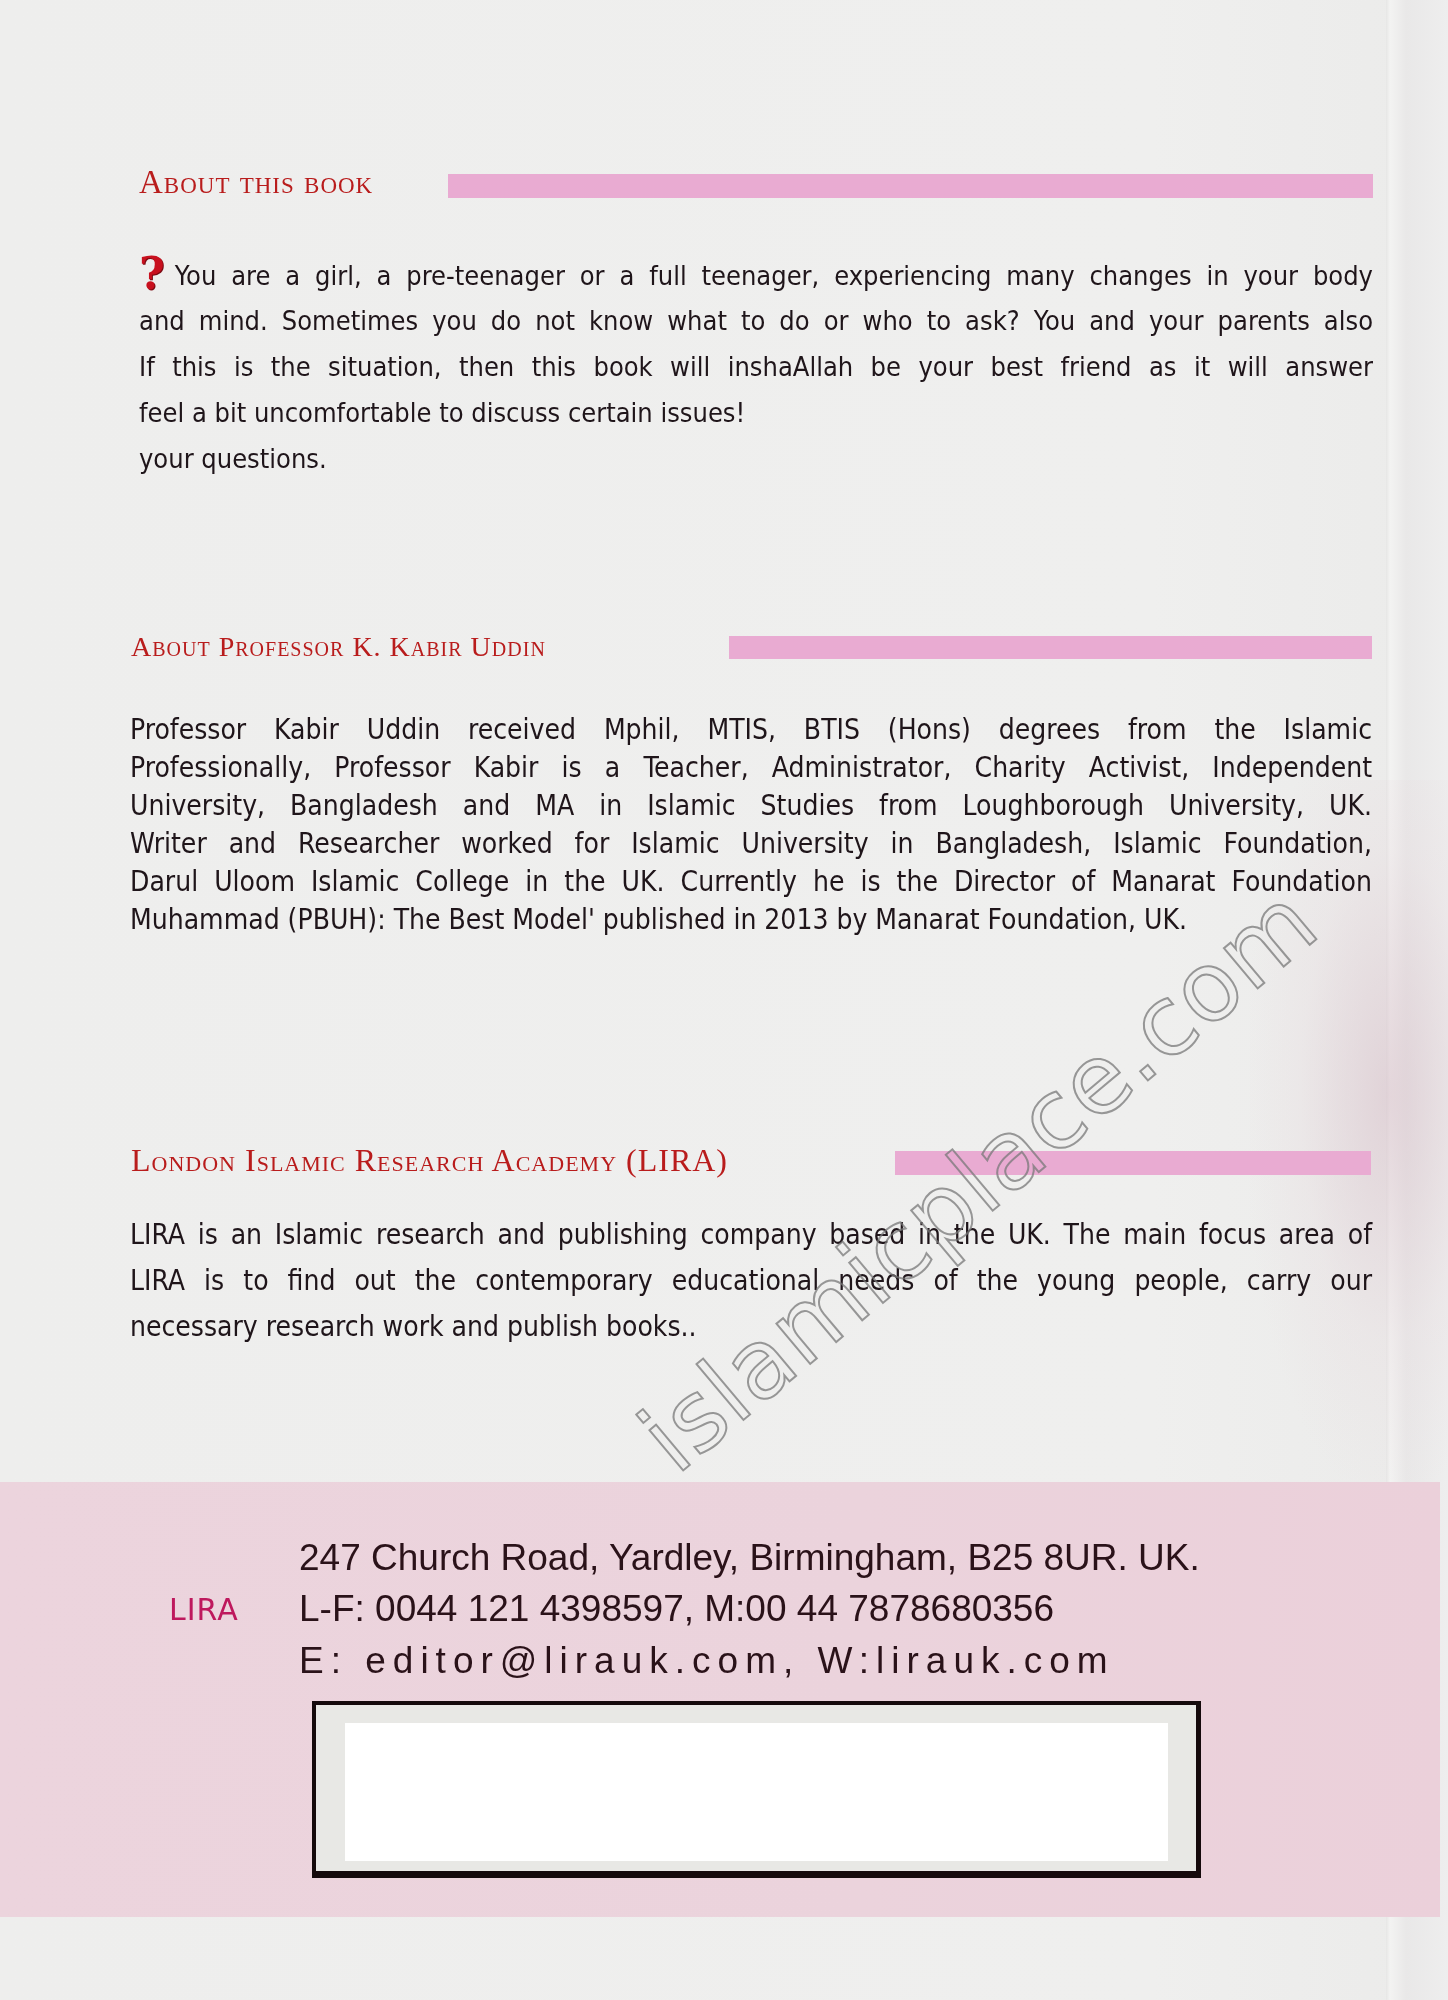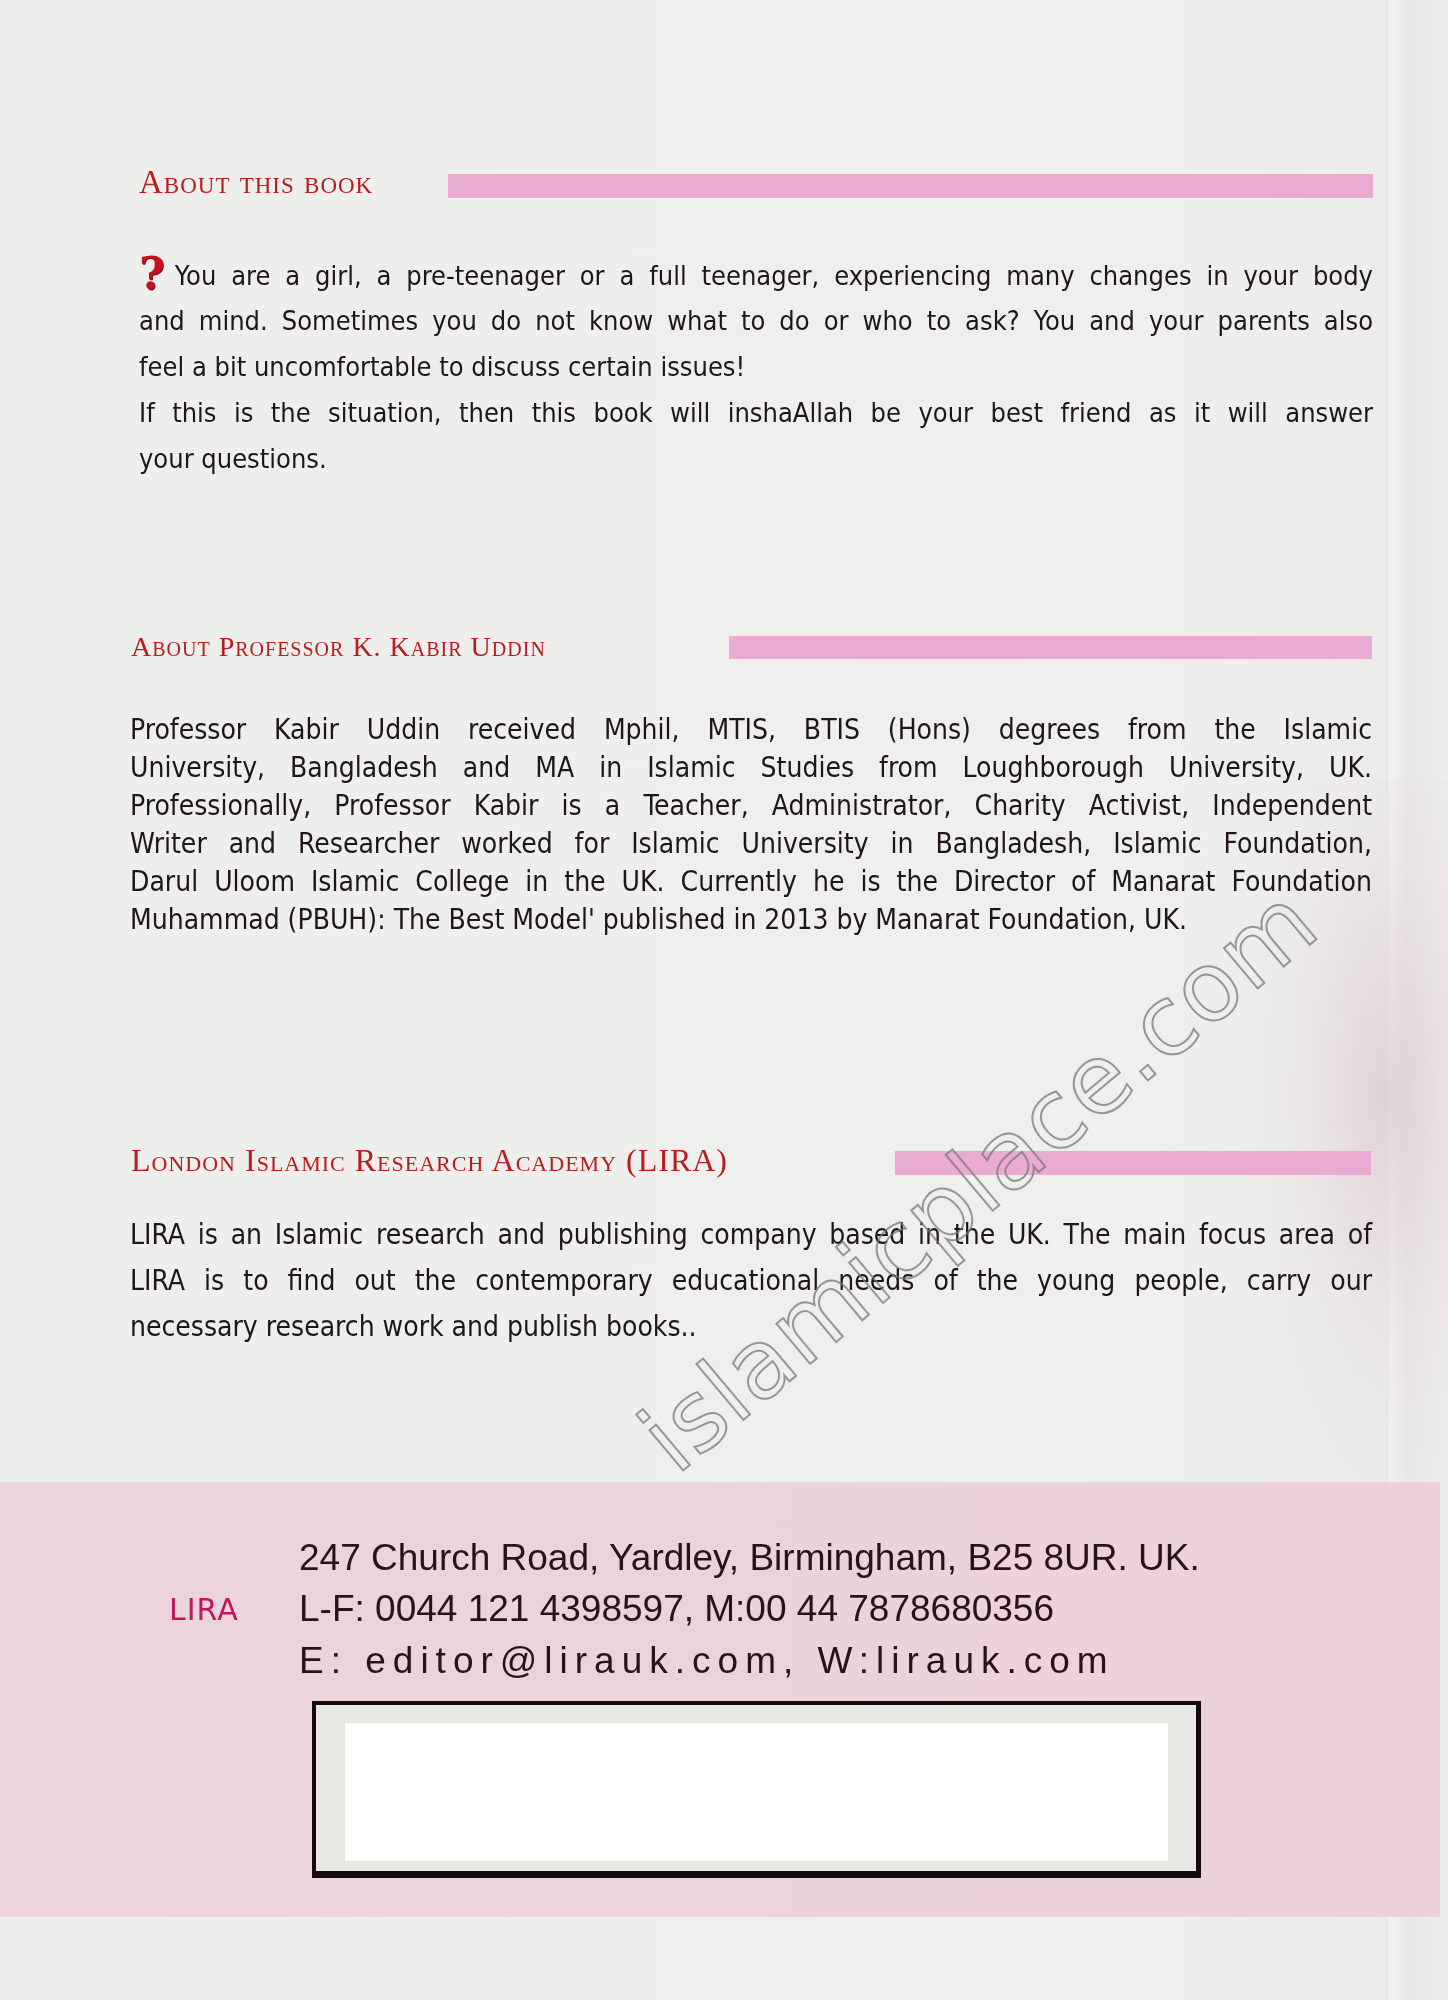--- a/index.html
+++ b/index.html
@@ -132,32 +132,32 @@
 <div class="blush"></div>
 
 <div class="heading" style="left:139px; top:164px; font-size:33px;">About this book</div>
 <div class="bar" style="left:448px; top:174px; width:925px;"></div>
 
 <div class="para" style="left:139px; top:252px; width:1234px; font-size:27px;">
   <span class="line justify" style="height:46px; line-height:46px;">
     <span class="qmark">?</span><span>You are a girl, a pre-teenager or a full teenager, experiencing many changes in your body</span>
   </span>
   <span class="line justify" style="height:46px; line-height:46px;">and mind. Sometimes you do not know what to do or who to ask? You and your parents also</span>
+  <span class="line justify" style="height:46px; line-height:46px;">If this is the situation, then this book will inshaAllah be your best friend as it will answer</span>
   <span class="line" style="height:46px; line-height:46px;">feel a bit uncomfortable to discuss certain issues!</span>
-  <span class="line justify" style="height:46px; line-height:46px;">If this is the situation, then this book will inshaAllah be your best friend as it will answer</span>
   <span class="line" style="height:46px; line-height:46px;">your questions.</span>
 </div>
 
 <div class="heading" style="left:131px; top:631px; font-size:28px;">About Professor K. Kabir Uddin</div>
 <div class="bar" style="left:729px; top:636px; width:643px; height:23px;"></div>
 
 <div class="para" style="left:130px; top:711px; width:1242px; font-size:28px;">
   <span class="line justify">Professor Kabir Uddin received Mphil, MTIS, BTIS (Hons) degrees from the Islamic</span>
+  <span class="line justify">Professionally, Professor Kabir is a Teacher, Administrator, Charity Activist, Independent</span>
   <span class="line justify">University, Bangladesh and MA in Islamic Studies from Loughborough University, UK.</span>
-  <span class="line justify">Professionally, Professor Kabir is a Teacher, Administrator, Charity Activist, Independent</span>
   <span class="line justify">Writer and Researcher worked for Islamic University in Bangladesh, Islamic Foundation,</span>
   <span class="line justify">Darul Uloom Islamic College in the UK. Currently he is the Director of Manarat Foundation</span>
   <span class="line">Muhammad (PBUH): The Best Model' published in 2013 by Manarat Foundation, UK.</span>
 </div>
 
 <div class="heading" style="left:131px; top:1142px; font-size:32px;">London Islamic Research Academy (LIRA)</div>
 <div class="bar" style="left:895px; top:1151px; width:476px; height:24px;"></div>
 
 <div class="para" style="left:130px; top:1212px; width:1242px; font-size:28px;">
   <span class="line justify" style="height:46px; line-height:46px;">LIRA is an Islamic research and publishing company based in the UK. The main focus area of</span>

